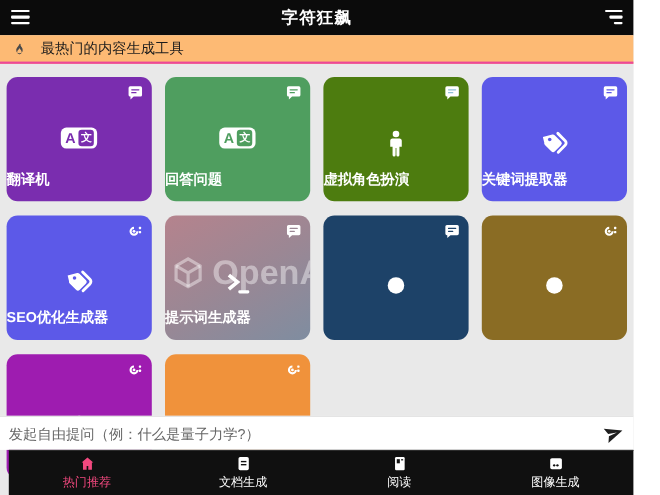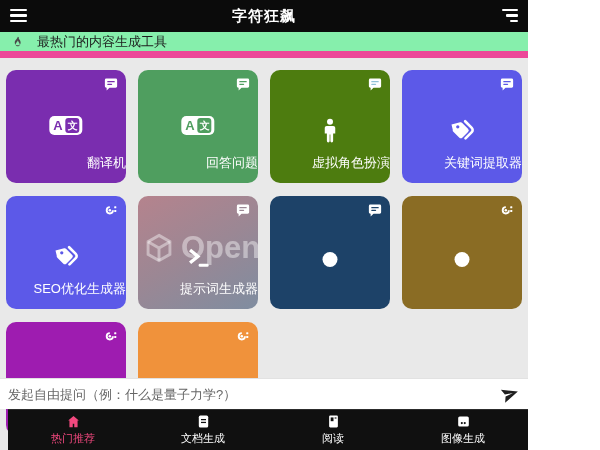--- a/index.html
+++ b/index.html
@@ -1,35 +1,35 @@
 <!DOCTYPE html>
 <html><head>
 <meta charset="utf-8">
 <style>
   * { margin:0; padding:0; box-sizing:border-box; }
   html,body { width:600px; height:450px; }
   .app {
-    position:relative; width:528px; height:450px; overflow:hidden;
+    position:relative; width:576px; height:450px; overflow:hidden;
     background:#e9e9e9; font-family:"Liberation Sans","DejaVu Sans",sans-serif;
   }
   
   .header {
     position:absolute; top:0; left:0; right:0; height:32px;
     background:#0b0b0b; display:flex; align-items:center; justify-content:center;
   }
   .header-title { color:#fff; font-size:15px; font-weight:bold; letter-spacing:1px; }
   .hamburger { position:absolute; left:10px; top:9px; width:17px; height:14px; cursor:pointer; }
   .hamburger i, .rmenu i { display:block; background:#fff; height:2.4px; border-radius:1px; margin-bottom:3px; }
   .rmenu { position:absolute; right:10px; top:9px; width:17px; height:14px; cursor:pointer; }
   .rmenu i { margin-left:auto; }
   .rmenu i:nth-child(1){width:16px;} .rmenu i:nth-child(2){width:12px;} .rmenu i:nth-child(3){width:8px;}
   
   .section {
     position:absolute; top:32px; left:0; right:0; height:26px;
-    background:#86efac; border-bottom:7px solid #ec4899;
+    background:#fdba74; border-bottom:2px solid #ec4899;
     display:flex; align-items:center; gap:12px; padding:0 10px;
   }
   .flame { width:15px; height:15px; flex:0 0 auto; }
   .section-title { font-size:13px; color:#1c1c1c; font-weight:500; }
   
   .grid {
     position:absolute; top:58px; left:0; right:0; height:392px;
     padding:12px 6px; display:grid; grid-template-columns:repeat(4,1fr);
     gap:13px 12px; grid-auto-rows:113px; overflow:hidden;
   }
@@ -38,22 +38,22 @@
     color:#fff;
   }
   .badge { position:absolute; top:7px; right:8px; width:14px; height:14px; }
   .badge svg { width:14px; height:14px; display:block; }
   .card-icon {
     position:absolute; top:46px; left:50%; transform:translateX(-50%);
     display:flex; align-items:center; justify-content:center; z-index:2;
   }
   .card-icon svg { width:30px; height:30px; display:block; }
   .card-label {
-    position:absolute; bottom:11px; left:0; right:0; text-align:right;
-    font-size:13px; font-weight:normal; color:#fff; z-index:2; white-space:nowrap;
+    position:absolute; bottom:11px; left:0; right:0; text-align:left;
+    font-size:13px; font-weight:bold; color:#fff; z-index:2; white-space:nowrap;
   }
   
   .tr-icon { background:#fff; border-radius:5px; display:inline-flex; align-items:center;
     gap:2px; padding:2px 3px; font-weight:bold; }
   .tr-a { color:var(--c,#555); font-size:13px; line-height:14px; padding:0 1px; }
   .tr-wen { background:var(--c,#555); color:#fff; font-size:10px; line-height:13px;
     border-radius:3px; padding:1px 2px; }
   
   .watermark {
     position:absolute; top:34px; left:4px; z-index:1; display:flex; align-items:center;

